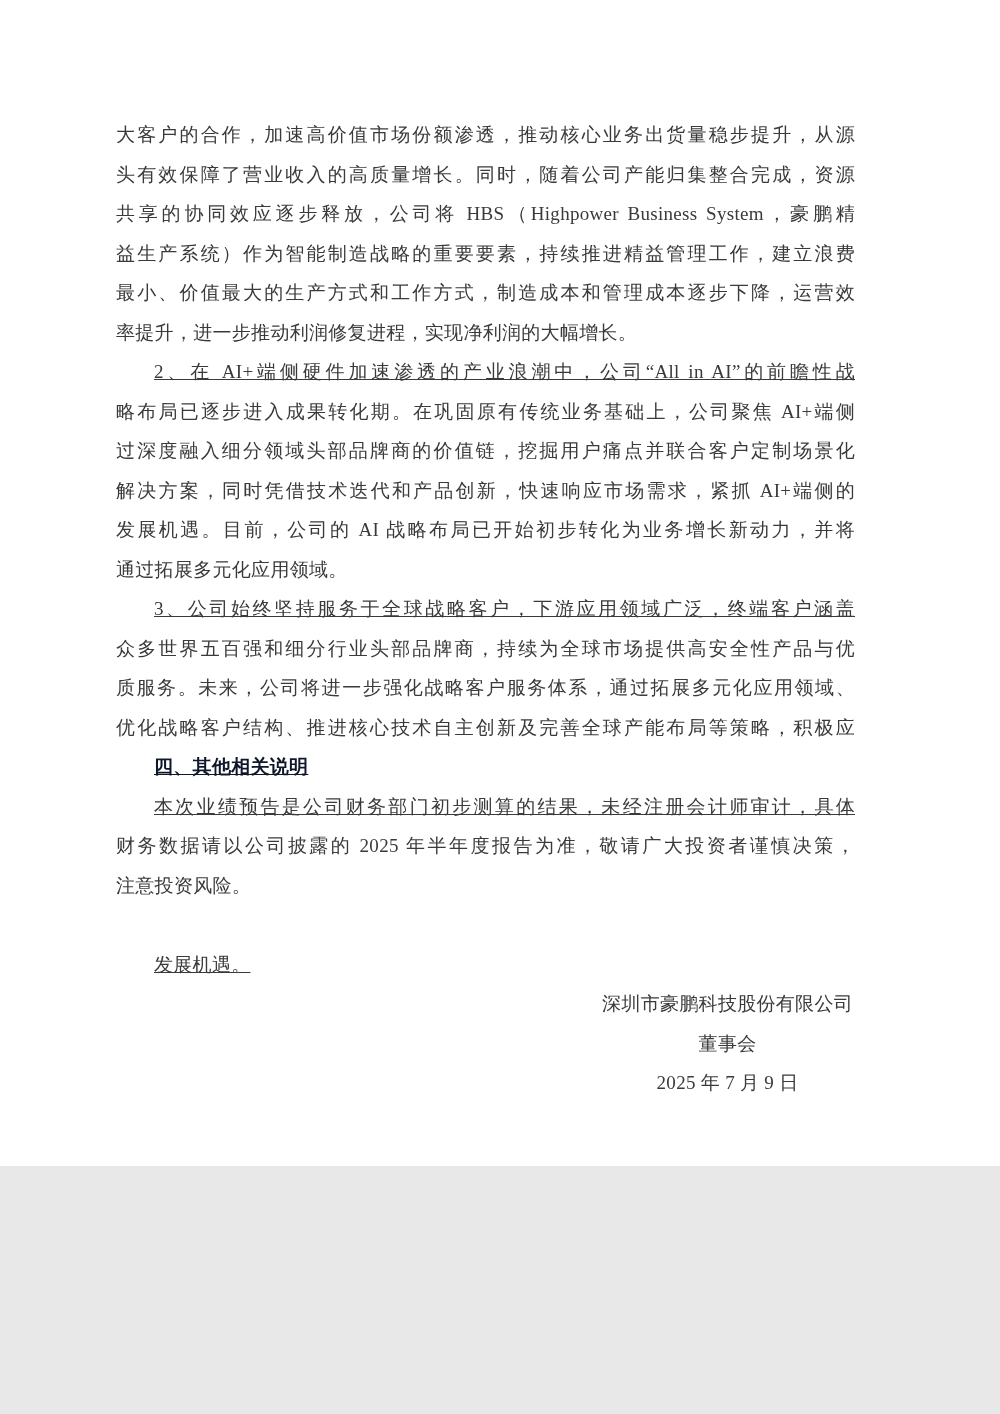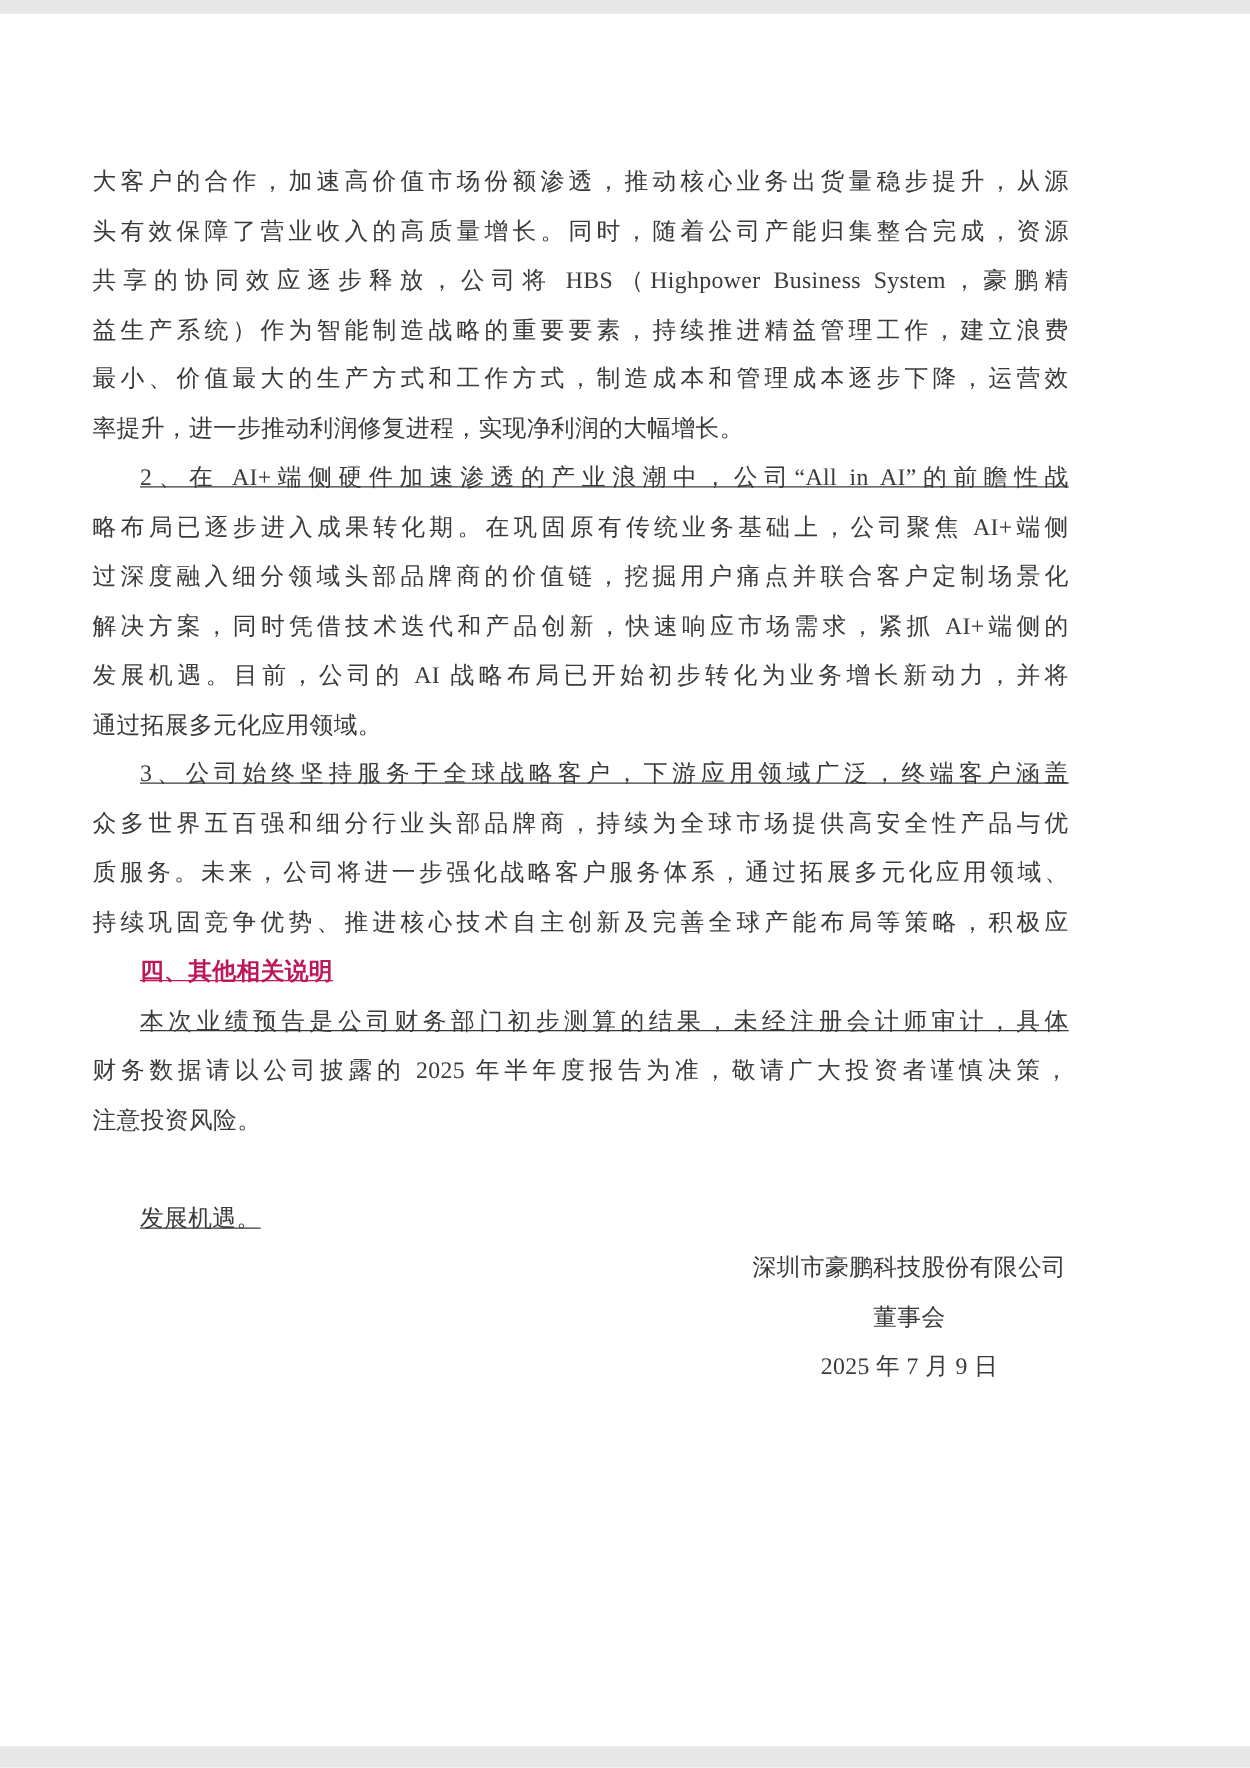--- a/index.html
+++ b/index.html
@@ -4,45 +4,45 @@
 <title>公告页</title>
 <style>
   html, body {
     margin: 0;
     padding: 0;
     background: #e8e8e8;
   }
   .page {
     position: relative;
     width: 1000px;
-    height: 1386px;
-    margin: 11px auto;
+    height: 1166px;
+    margin: 0 auto;
     background: #ffffff;
     box-sizing: border-box;
-    padding: 115px 145px 0 74px;
+    padding: 115px 145px 0 116px;
     font-family: "Liberation Serif", "DejaVu Serif", serif;
     color: #3a3a3a;
     font-size: 19px;
     overflow: hidden;
   }
   .ln {
     height: 39.5px;
     line-height: 39.5px;
     text-align: justify;
     text-align-last: justify;
     letter-spacing: 0.3px;
   }
   .ln.last {
     text-align: left;
     text-align-last: left;
   }
   .ind { text-indent: 2em; text-decoration: underline; }
   .bold {
     font-weight: bold;
-    color: #be185d;
+    color: #0f172a;
   }
   .gap { margin-top: 39.5px; }
   .sig {
     width: max-content;
     margin-left: auto;
     margin-right: 2px;
     text-align: center;
   }
   .sig .ln {
     text-align: center;
@@ -64,21 +64,21 @@
   <div class="ln ind">2、在 AI+端侧硬件加速渗透的产业浪潮中，公司“All in AI”的前瞻性战</div>
   <div class="ln">略布局已逐步进入成果转化期。在巩固原有传统业务基础上，公司聚焦 AI+端侧</div>
   <div class="ln">过深度融入细分领域头部品牌商的价值链，挖掘用户痛点并联合客户定制场景化</div>
   <div class="ln">解决方案，同时凭借技术迭代和产品创新，快速响应市场需求，紧抓 AI+端侧的</div>
   <div class="ln">发展机遇。目前，公司的 AI 战略布局已开始初步转化为业务增长新动力，并将</div>
   <div class="ln last">通过拓展多元化应用领域。</div>
 
   <div class="ln ind">3、公司始终坚持服务于全球战略客户，下游应用领域广泛，终端客户涵盖</div>
   <div class="ln">众多世界五百强和细分行业头部品牌商，持续为全球市场提供高安全性产品与优</div>
   <div class="ln">质服务。未来，公司将进一步强化战略客户服务体系，通过拓展多元化应用领域、</div>
-  <div class="ln">持续巩固竞争优势、推进核心技术自主创新及完善全球产能布局等策略，积极应</div>
+  <div class="ln">优化战略客户结构、推进核心技术自主创新及完善全球产能布局等策略，积极应</div>
 
   <div class="ln last ind bold">四、其他相关说明</div>
 
   <div class="ln ind">本次业绩预告是公司财务部门初步测算的结果，未经注册会计师审计，具体</div>
   <div class="ln">财务数据请以公司披露的 2025 年半年度报告为准，敬请广大投资者谨慎决策，</div>
   <div class="ln last">注意投资风险。</div>
 
   <div class="ln last ind gap">发展机遇。</div>
 
   <div class="sig">

